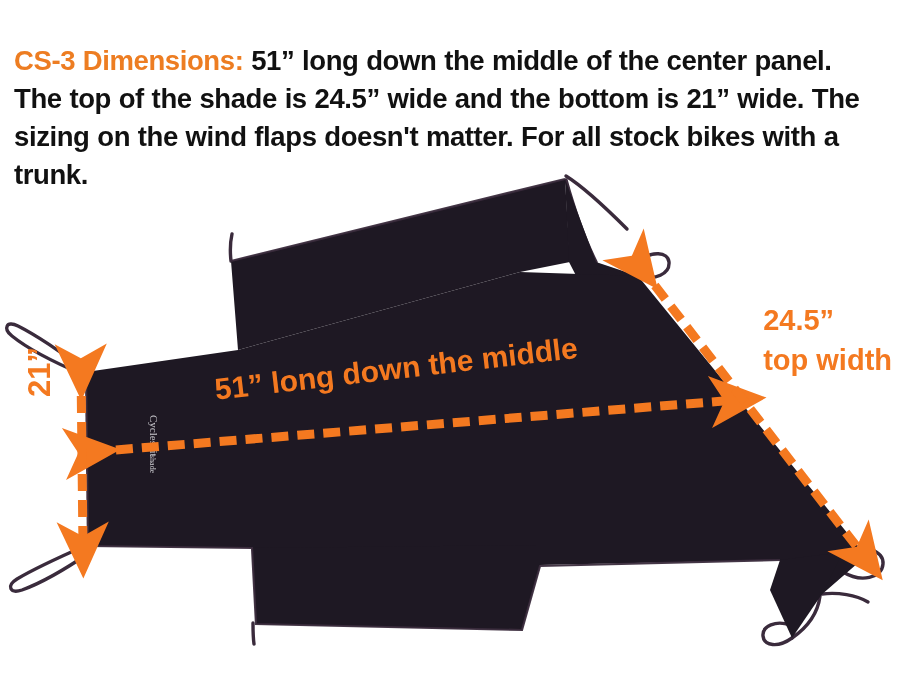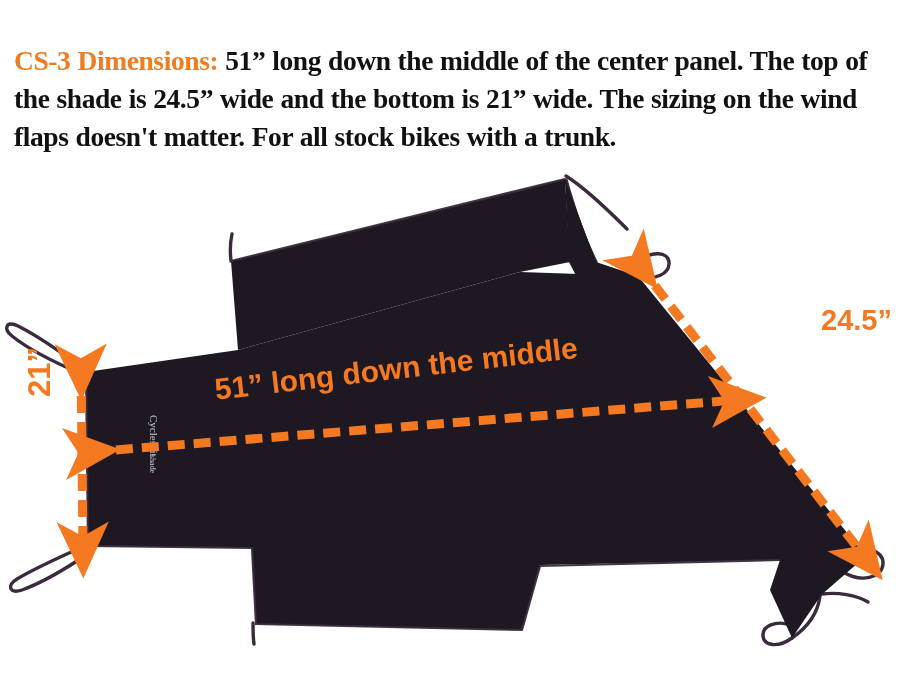--- a/index.html
+++ b/index.html
@@ -18,21 +18,21 @@
     background: #ffffff;
     overflow: hidden;
   }
 
   
   #caption {
     position: absolute;
     left: 14px;
     top: 14px;
     width: 870px;
-    font-family: Liberation Serif, serif;
+    font-family: Liberation Sans, sans-serif;
     font-size: 27.5px;
     line-height: 38px;
     font-weight: 700;
     letter-spacing: -0.4px;
     color: #111111;
     word-spacing: 0.5px;
   }
   #caption .lead {
     color: #ED7D22;
     font-weight: 700;
@@ -146,19 +146,20 @@
       <line x1="90" y1="452" x2="736" y2="400" marker-start="url(#arrowOrange)" marker-end="url(#arrowOrange)"></line>
 
       <line x1="639" y1="265" x2="864" y2="556" marker-start="url(#arrowOrange)" marker-end="url(#arrowOrange)"></line>
 
       <line x1="81" y1="370" x2="83" y2="548" marker-start="url(#arrowOrange)" marker-end="url(#arrowOrange)"></line>
     </g>
   </svg>
 
   <div class="dimlabel" id="label-top-width">
     <div>24.5”</div>
+    <div>top width</div>
   </div>
 
   <div class="dimlabel" id="label-long">51” long down the middle</div>
 
   <div class="dimlabel" id="label-bottom-width">21”</div>
 
 </div>
 
 </body></html>

